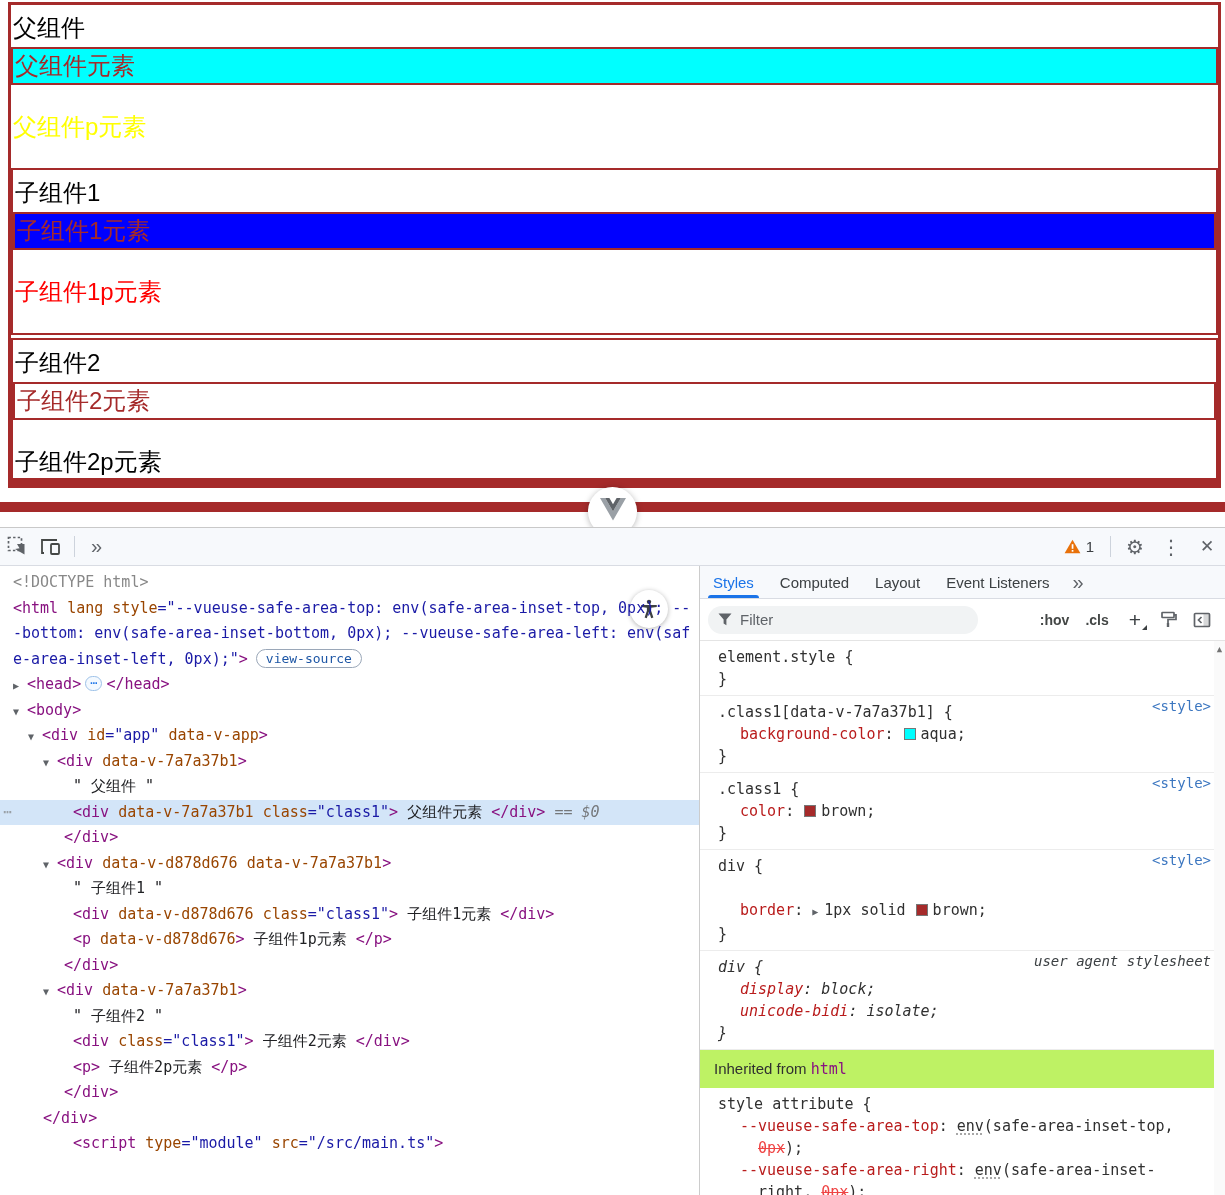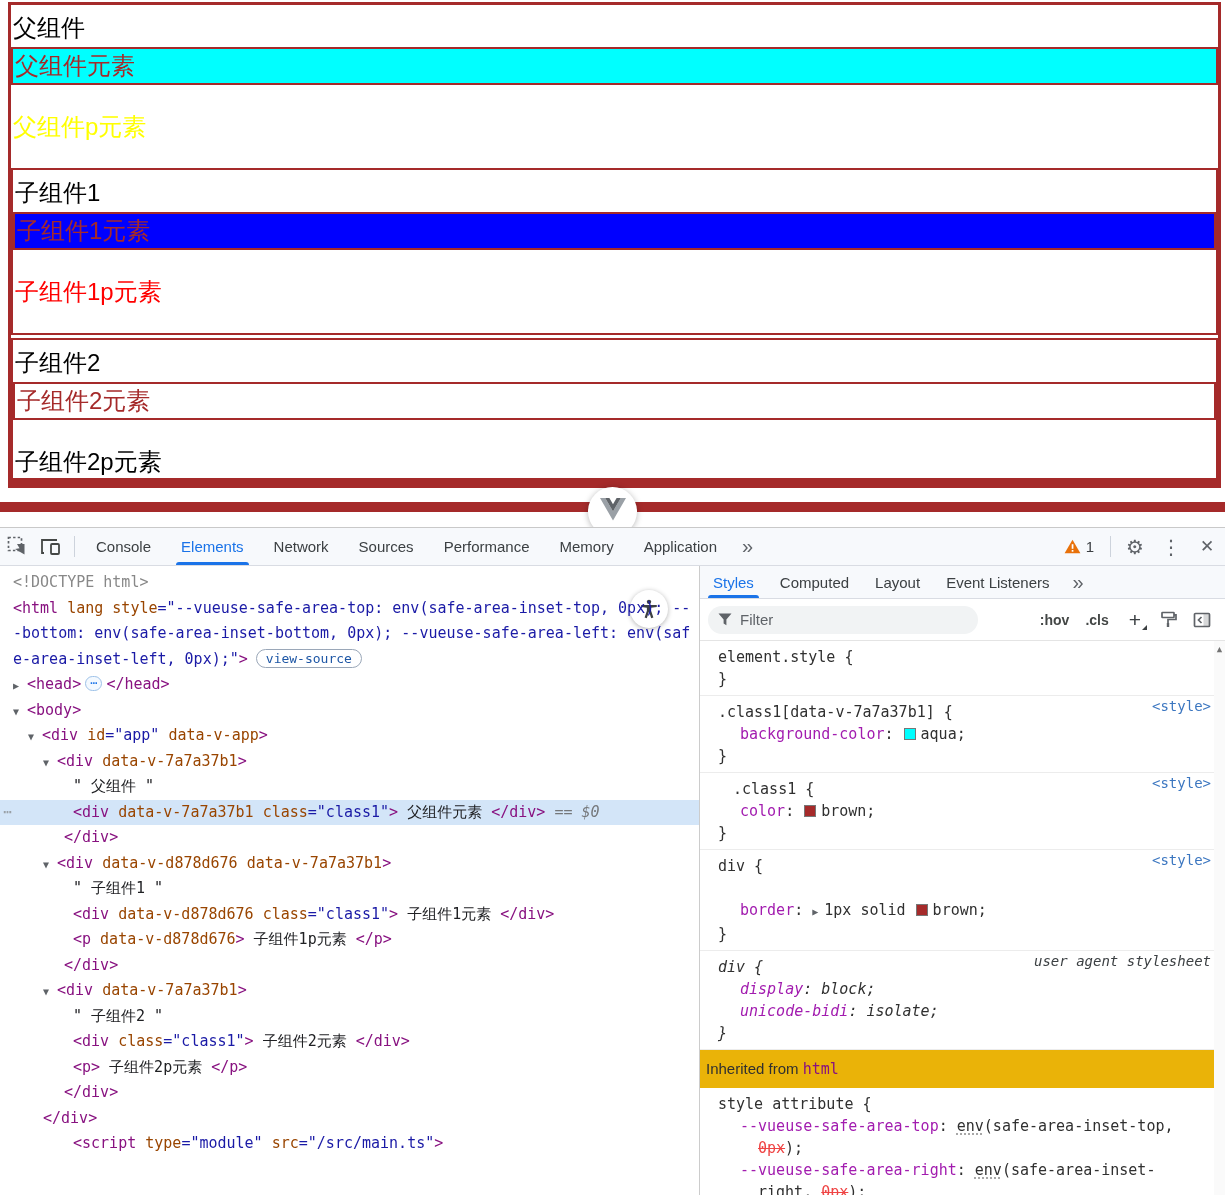--- a/index.html
+++ b/index.html
@@ -72,22 +72,22 @@
   .chip { font-size:14px; color:#444746; padding:0 8px; cursor:pointer; font-weight:600; }
   .plus-btn { font-size:21px; color:#3c4043; padding:0 8px; position:relative; cursor:pointer; }
   .plus-btn::after { content:""; position:absolute; right:2px; bottom:2px; border-left:5px solid transparent; border-bottom:5px solid #3c4043; }
   .st-content { flex:1; overflow:hidden; font-family:"DejaVu Sans Mono","Liberation Mono",monospace;
     font-size:15px; position:relative; min-height:0; }
   .css-section { border-bottom:1px solid #ececec; padding:5px 10px; position:relative; }
   .css-line { line-height:22px; white-space:pre; color:#303030; }
   .css-right { position:absolute; right:14px; top:2px; font-size:14px; color:#3b76c0; }
   .css-right.italic { font-style:italic; color:#3c4043; }
   .sec-ua .css-line { font-style:italic; }
-  .sec-inherited { background:#eab308; padding:8px 6px; font-family:"Liberation Sans","DejaVu Sans",sans-serif; font-size:15px; color:#202124; }
-  .st-prop { color:#a21caf; } .st-plain { color:#303030; }
+  .sec-inherited { background:#bef264; padding:8px 14px; font-family:"Liberation Sans","DejaVu Sans",sans-serif; font-size:15px; color:#202124; }
+  .st-prop { color:#b91c1c; } .st-plain { color:#303030; }
   .st-env { color:#303030; text-decoration:underline dotted #8a8a8a; text-underline-offset:3px; }
   .st-strike { color:#ef4444; text-decoration:line-through; }
   .st-exp { color:#5f6368; font-size:10px; }
   .st-tagc { color:#881280; font-family:"DejaVu Sans Mono","Liberation Mono",monospace; }
   .swatch { display:inline-block; width:12px; height:12px; border:1px solid #777; margin:0 5px 0 1px; vertical-align:-1px; }
   .st-scroll { position:absolute; right:0; top:0; bottom:0; width:11px; background:#fafafa; display:flex; justify-content:center; }
   .st-scroll .arr { color:#737373; font-size:9px; margin-top:3px; }
 </style>
 </head>
 <body>
@@ -132,29 +132,20 @@
         <path d="M9.5 19 L9.5 8.5 L19 14 L14.5 14.8 L17 19 Z" fill="#5f6368" stroke="none" transform="rotate(180 13.5 13.5)"></path>
       </svg>
     </div>
     <div class="icon-btn">
       <svg width="22" height="20" viewBox="0 0 22 20" fill="none" stroke="#444746" stroke-width="1.8">
         <path d="M4 16 L2 16 L2 3 L17 3"></path>
         <rect x="11" y="7" width="8" height="10" rx="1"></rect>
       </svg>
     </div>
     <div class="vsep"></div>
-    <div id="dt-tabs" style="display:flex; align-items:stretch;">
-        <div class="dt-tab">Console</div>
-        <div class="dt-tab active">Elements</div>
-        <div class="dt-tab">Network</div>
-        <div class="dt-tab">Sources</div>
-        <div class="dt-tab">Performance</div>
-        <div class="dt-tab">Memory</div>
-        <div class="dt-tab">Application</div>
-      </div>
     <div class="more-tabs">»</div>
     <div class="dt-spacer"></div>
     <div class="warn-badge">
       <span style="display:flex;">
         <svg width="17" height="15" viewBox="0 0 17 15">
           <path d="M8.5 0.8 L16.4 14.2 L0.6 14.2 Z" fill="#e8710a"></path>
           <rect x="7.7" y="5.2" width="1.7" height="4.6" fill="#fff"></rect>
           <rect x="7.7" y="11" width="1.7" height="1.7" fill="#fff"></rect>
         </svg>
       </span>
@@ -245,21 +236,21 @@
             <div class="css-line" style="padding-left: 8px;"><span class="st-plain">element.style {</span></div>
             <div class="css-line" style="padding-left: 8px;"><span class="st-plain">}</span></div>
           </div>
           <div class="css-section ">
             <div class="css-line" style="padding-left: 8px;"><span class="st-plain">.class1[data-v-7a7a37b1] {</span></div>
             <span class="css-right">&lt;style&gt;</span>
             <div class="css-line" style="padding-left: 30px;"><span class="st-prop">background-color</span><span class="st-plain">: </span><span class="swatch" style="background: rgb(0, 255, 255);"></span><span class="st-plain">aqua;</span></div>
             <div class="css-line" style="padding-left: 8px;"><span class="st-plain">}</span></div>
           </div>
           <div class="css-section ">
-            <div class="css-line" style="padding-left: 8px; margin-left: 15px;"><span class="st-plain">.class1 {</span></div>
+            <div class="css-line" style="padding-left: 8px;"><span class="st-plain">.class1 {</span></div>
             <span class="css-right">&lt;style&gt;</span>
             <div class="css-line" style="padding-left: 30px;"><span class="st-prop">color</span><span class="st-plain">: </span><span class="swatch" style="background: rgb(165, 42, 42);"></span><span class="st-plain">brown;</span></div>
             <div class="css-line" style="padding-left: 8px;"><span class="st-plain">}</span></div>
           </div>
           <div class="css-section ">
             <div class="css-line" style="padding-left: 8px;"><span class="st-plain">div {</span></div>
             <span class="css-right">&lt;style&gt;</span>
             <div class="css-line" style="padding-left: 30px; margin-top: 22px;"><span class="st-prop">border</span><span class="st-plain">: </span><span class="st-exp">▶ </span><span class="st-plain">1px solid </span><span class="swatch" style="background: rgb(165, 42, 42);"></span><span class="st-plain">brown;</span></div>
             <div class="css-line" style="padding-left: 8px;"><span class="st-plain">}</span></div>
           </div>

